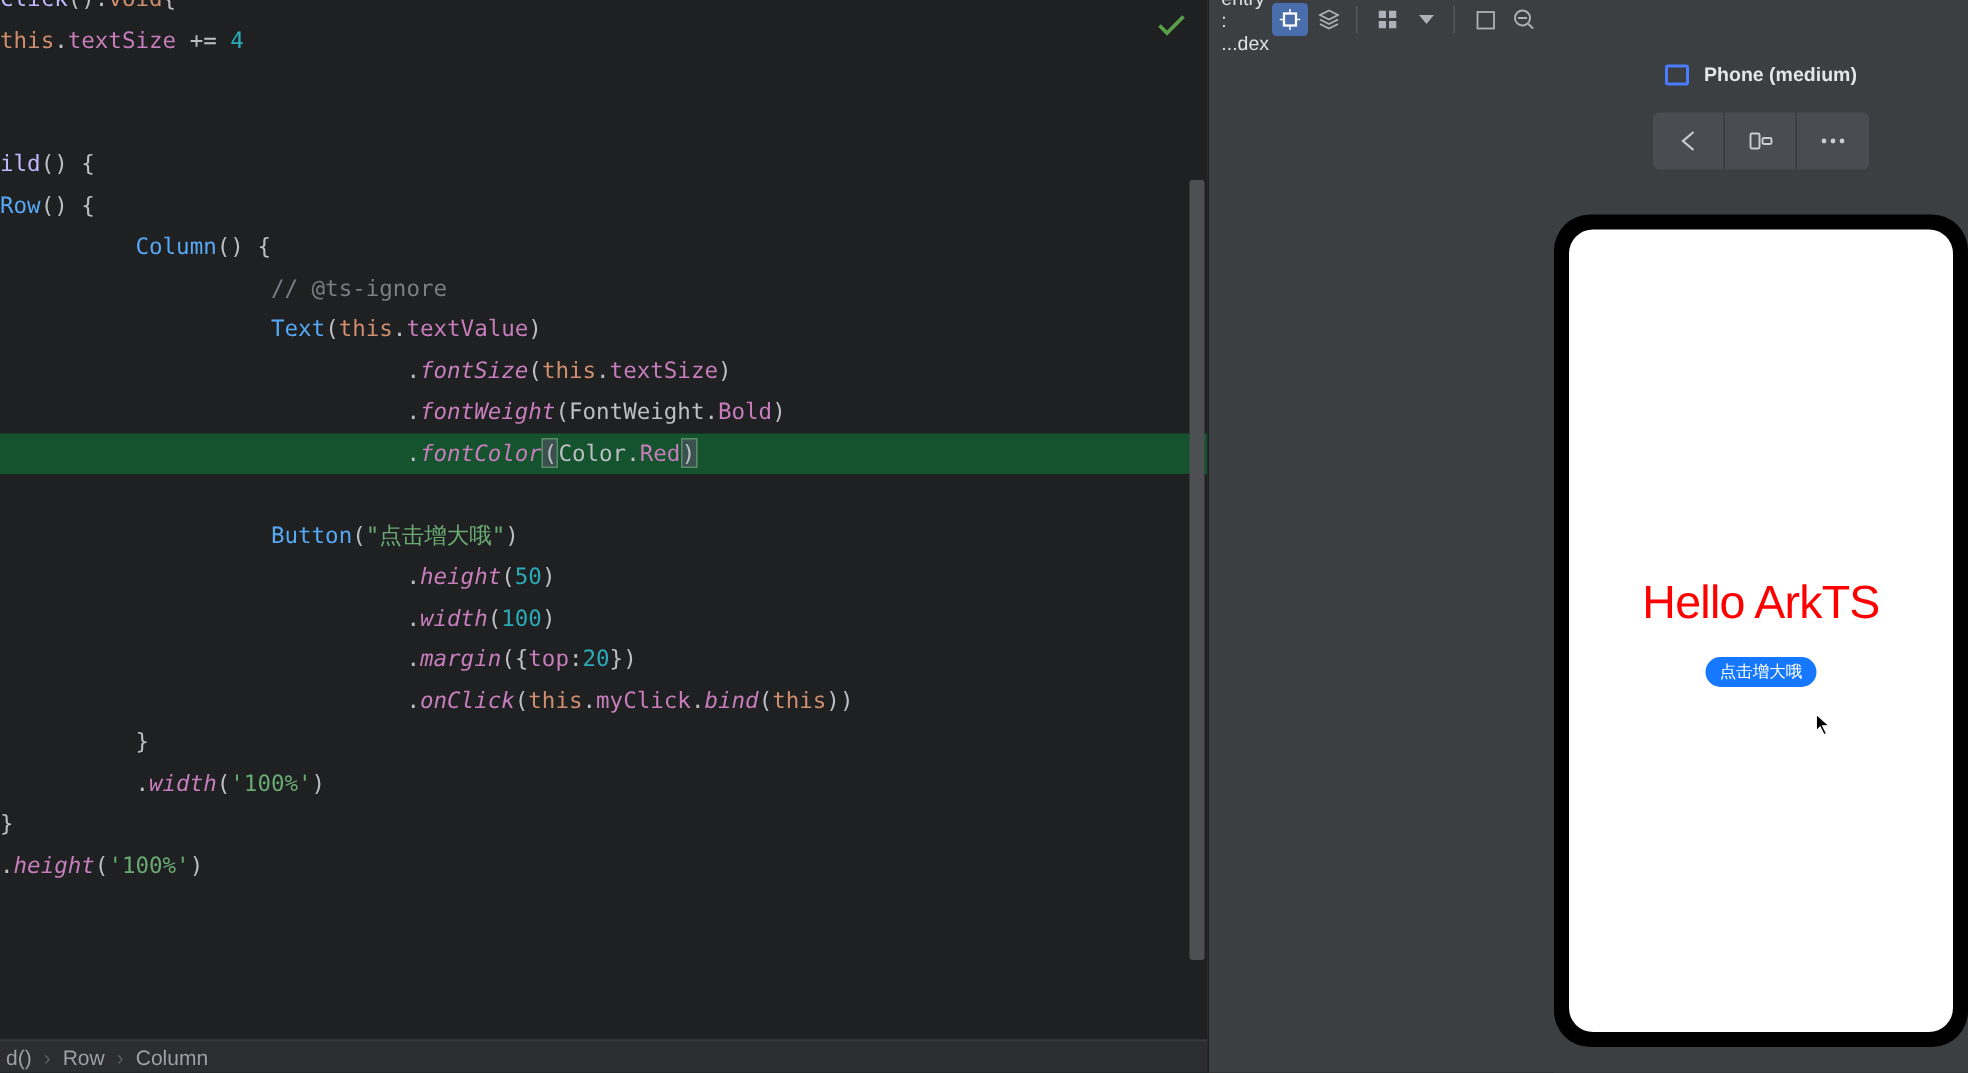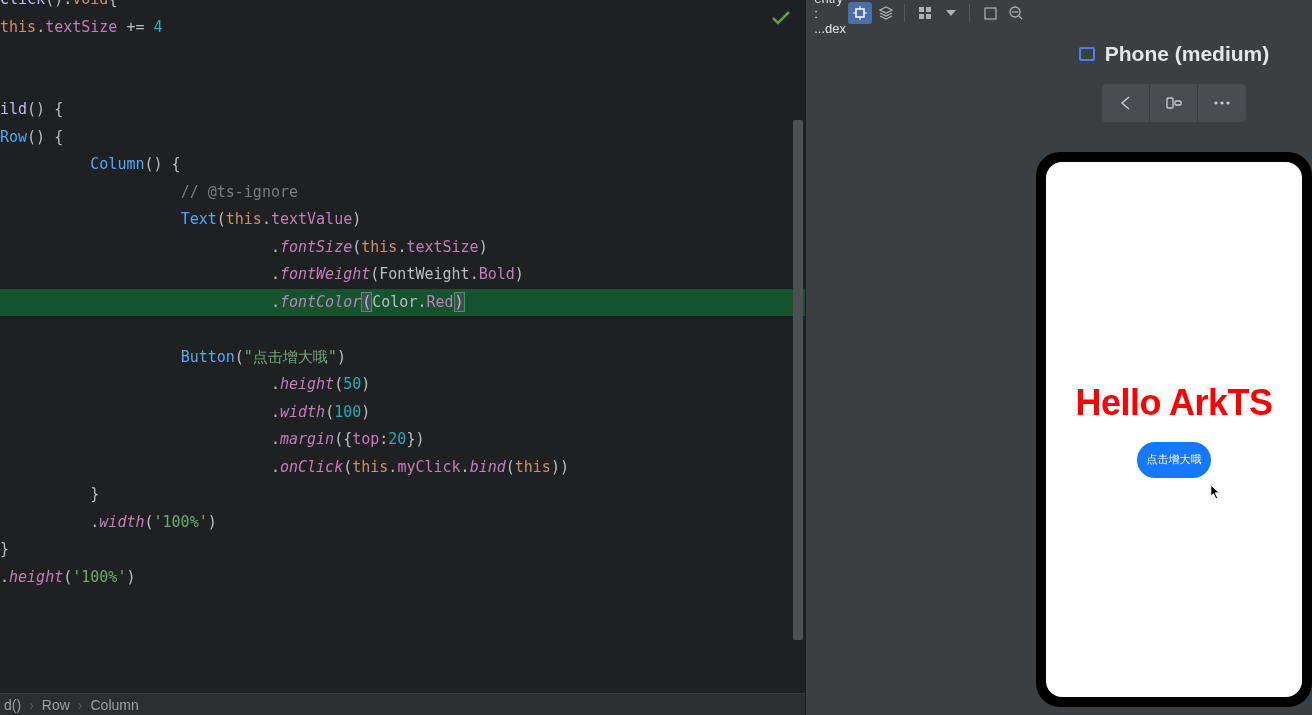--- a/index.html
+++ b/index.html
@@ -135,21 +135,21 @@
       background: #3c3f41;
       position: relative;
       display: flex;
       flex-direction: column;
       align-items: center;
     }
     .device-label {
       margin-top: 42px;
       color: #e4e6ea;
       font-family: sans-serif;
-      font-size: 21px;
+      font-size: 13px;
       font-weight: 600;
       display: flex;
       align-items: center;
       gap: 10px;
     }
     .device-label .dev-icon {
       width: 16px; height: 14px;
       border: 2px solid #4a7dff; border-radius: 2px;
       position: relative;
     }
@@ -187,30 +187,30 @@
       border-radius: 16px;
       display: flex;
       flex-direction: column;
       align-items: center;
       justify-content: center;
       font-family: sans-serif;
       position: relative;
     }
     .phone-text {
       color: #ff0000;
-      font-weight: 700;
-      font-size: 36px;
+      font-weight: 400;
+      font-size: 31px;
       letter-spacing: -0.5px;
     }
     .phone-btn {
       margin-top: 18px;
       background: #1677ff;
       color: #fff;
       font-size: 11px;
-      height: 36px;
+      height: 20px;
       width: 74px;
       border-radius: 20px;
       display: flex;
       align-items: center;
       justify-content: center;
     }
     .cursor-arrow {
       position: absolute;
       width: 12px; height: 16px;
       pointer-events: none;

